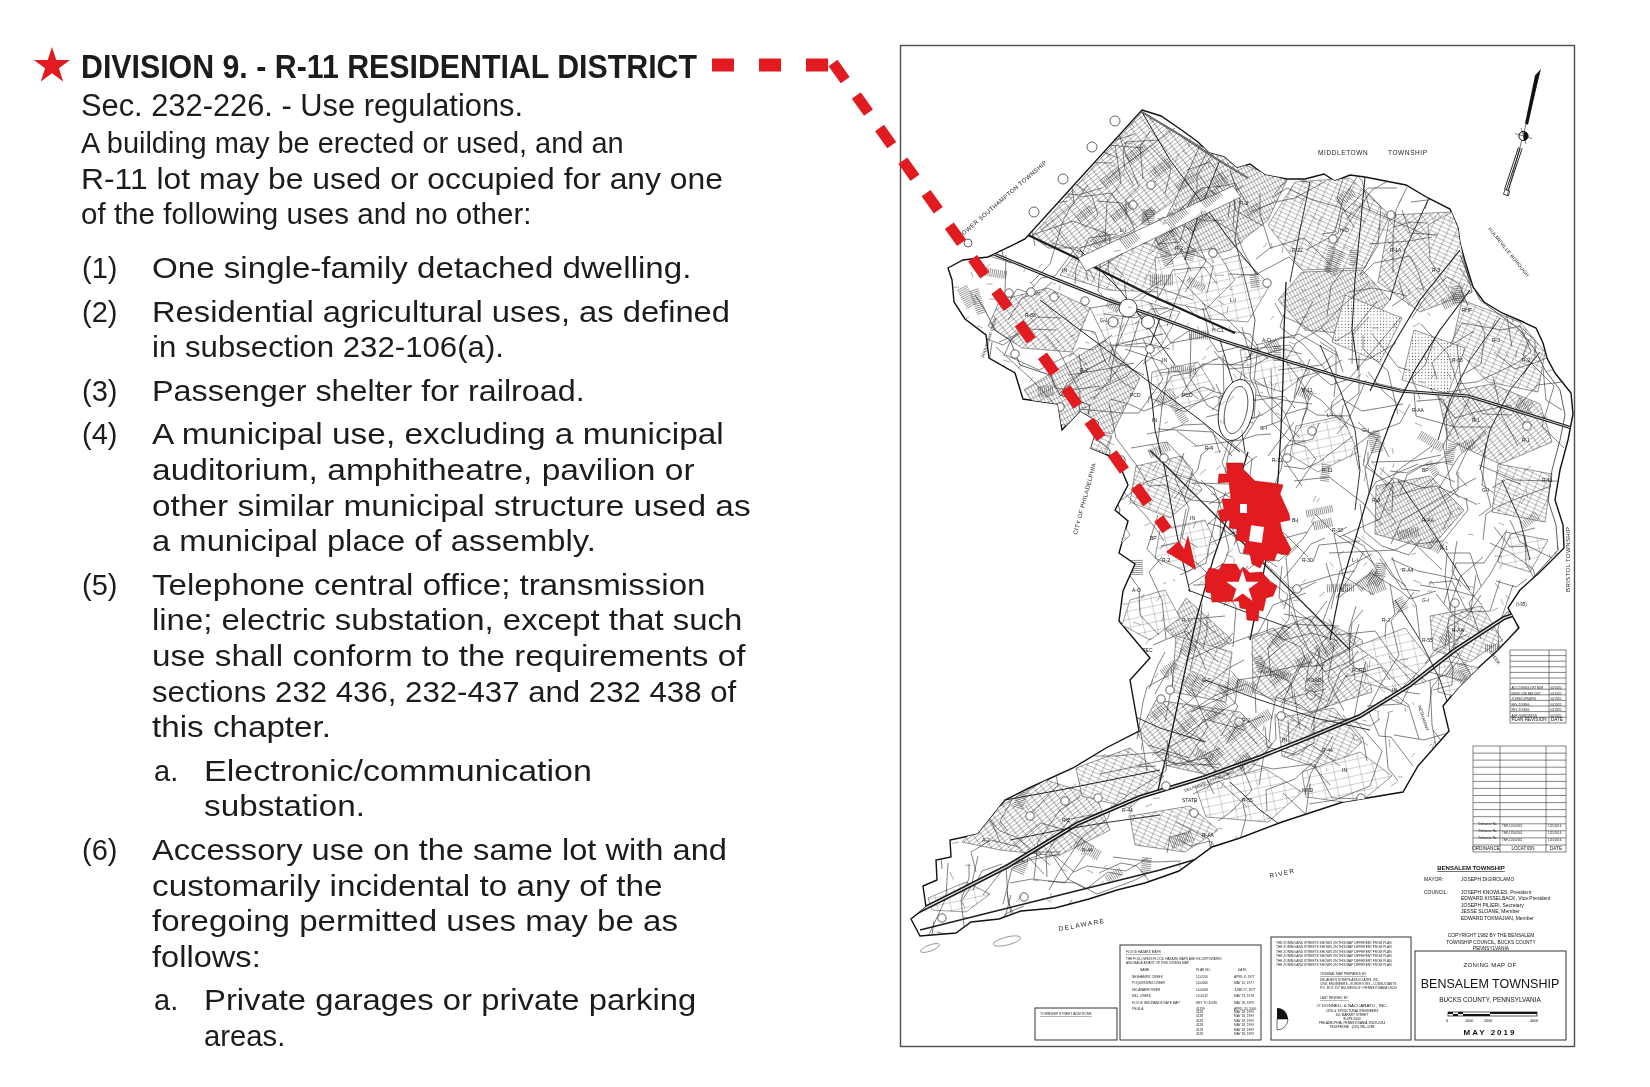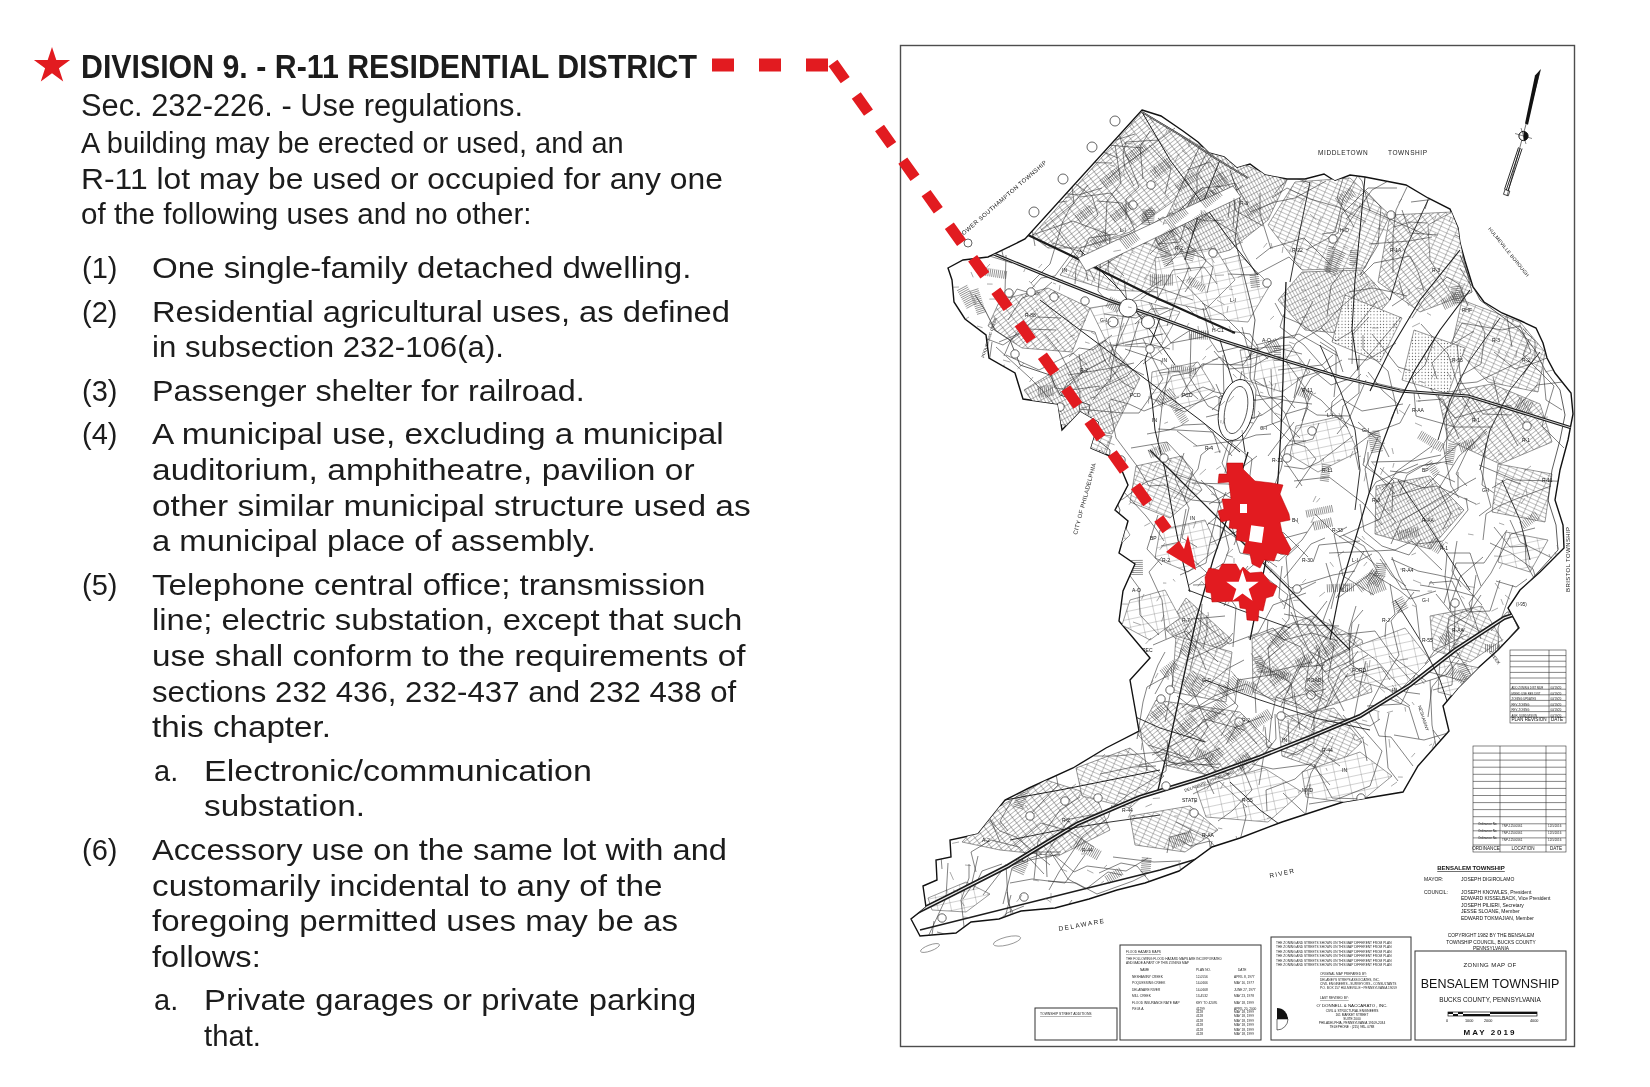--- a/index.html
+++ b/index.html
@@ -1033,13 +1033,13 @@
 <div class="t" style="left:152px;top:871.5px;font-size:29px;font-weight:400;transform:scaleX(1.1477);">customarily incidental to any of the</div>
 
 <div class="t" style="left:152px;top:907.1px;font-size:29px;font-weight:400;transform:scaleX(1.1409);">foregoing permitted uses may be as</div>
 
 <div class="t" style="left:152px;top:942.7px;font-size:29px;font-weight:400;transform:scaleX(1.1241);">follows:</div>
 
 <div class="t" style="left:154px;top:986.3px;font-size:29px;font-weight:400;transform:scaleX(1.0000);">a.</div>
 
 <div class="t" style="left:204px;top:986.3px;font-size:29px;font-weight:400;transform:scaleX(1.1311);">Private garages or private parking</div>
 
-<div class="t" style="left:204px;top:1021.9px;font-size:29px;font-weight:400;transform:scaleX(1.0086);">that.</div>
+<div class="t" style="left:204px;top:1021.9px;font-size:29px;font-weight:400;transform:scaleX(1.0086);">areas.</div>
 
 </body></html>

